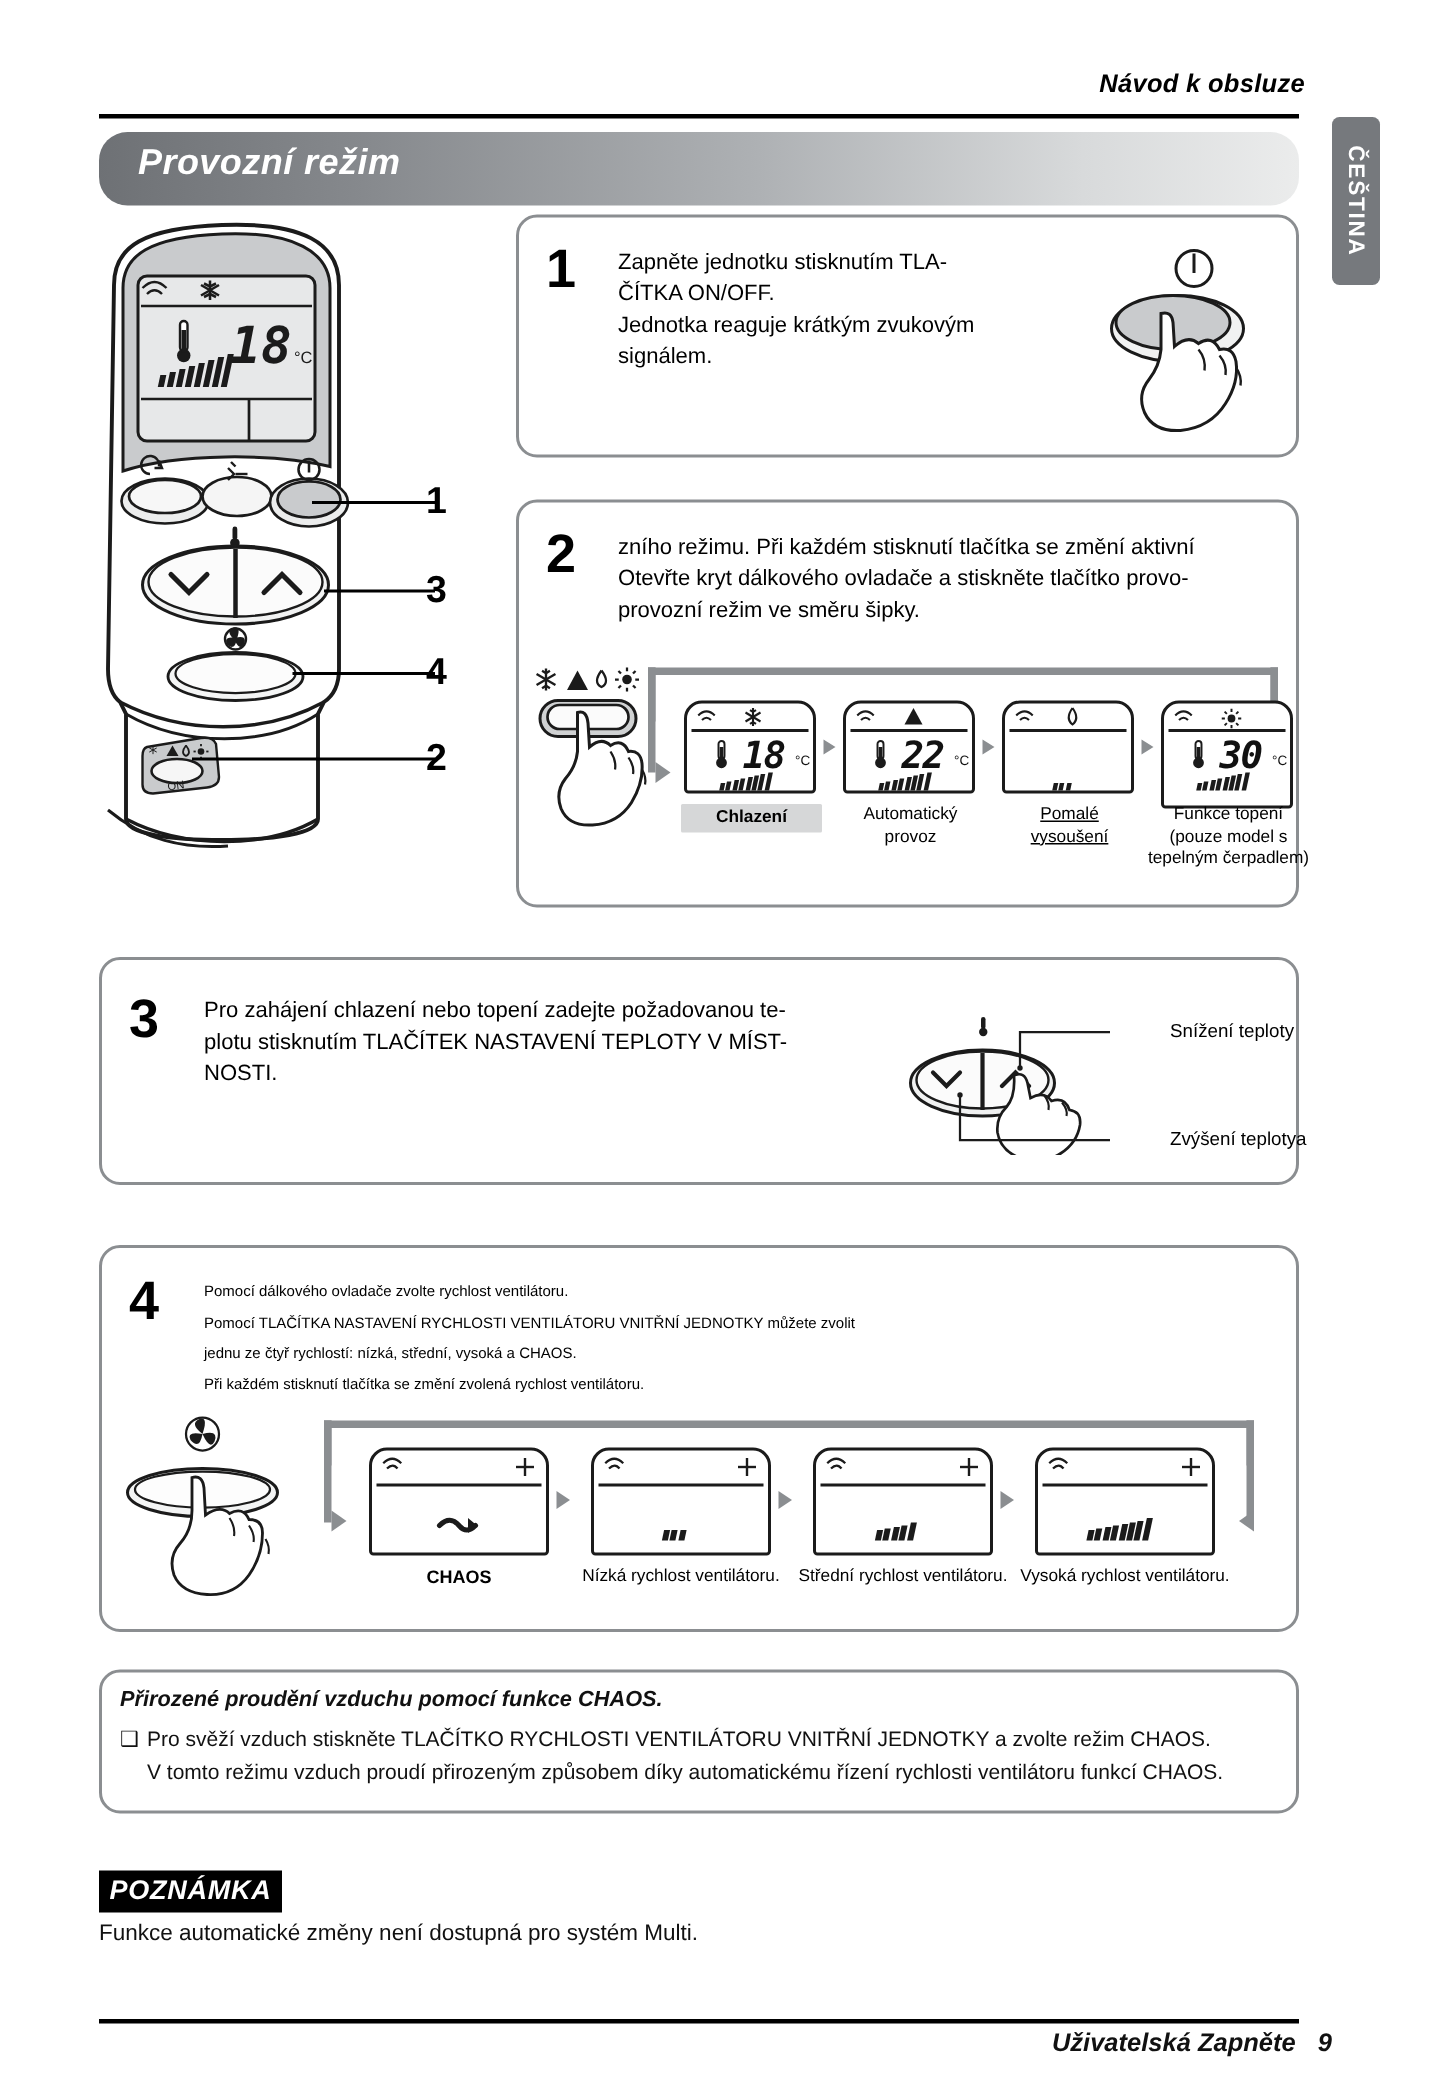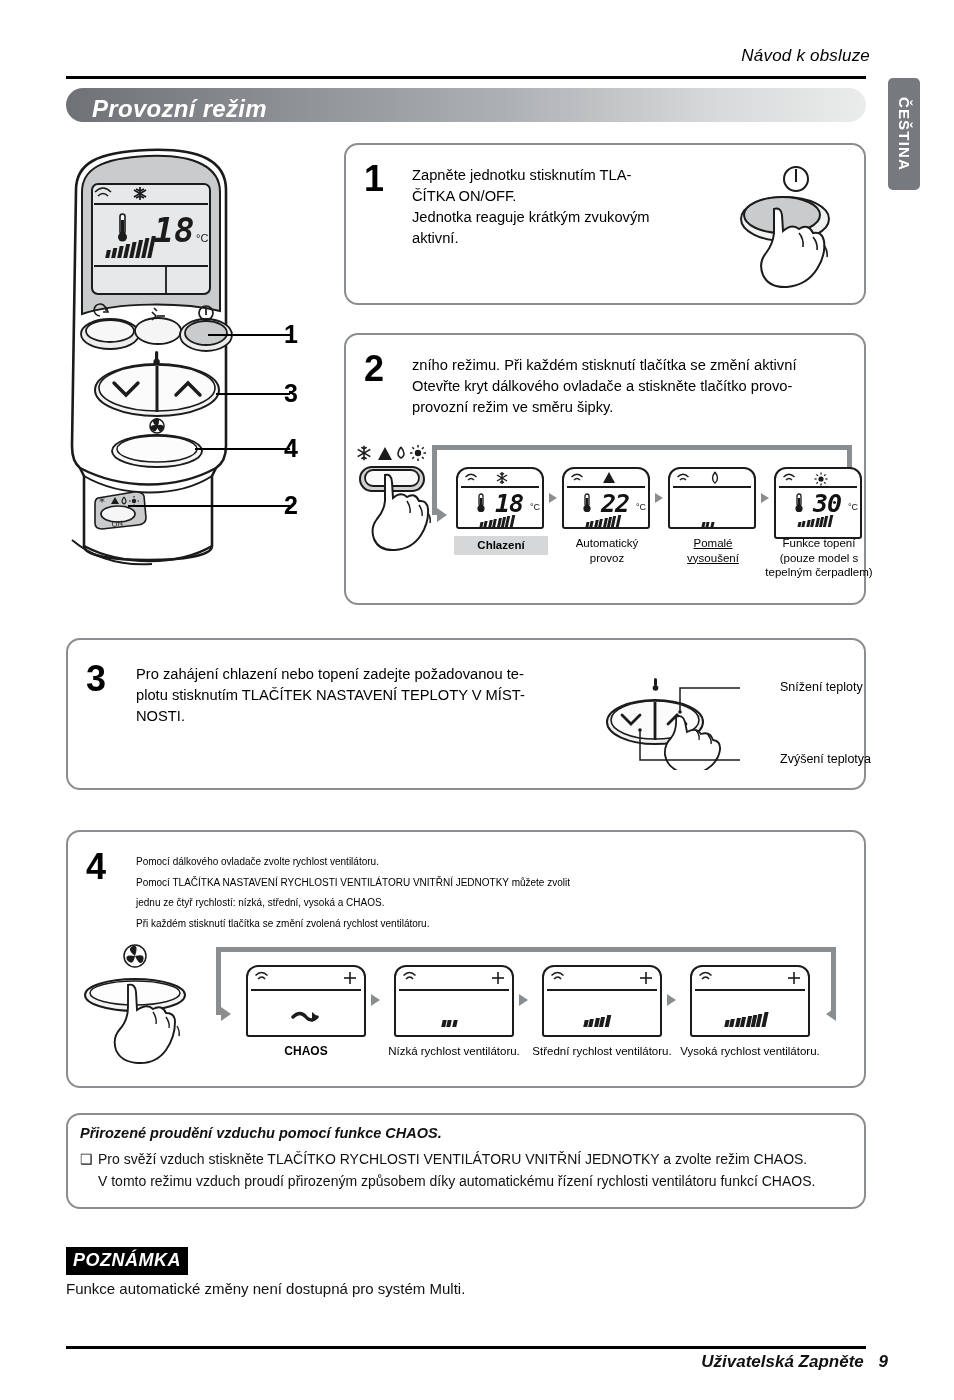--- a/index.html
+++ b/index.html
@@ -9,29 +9,29 @@
     font-family: "Liberation Sans", sans-serif;
     color: #111;
     position: relative;
     overflow: hidden;
   }
   .page { position: absolute; inset: 0; }
 
   
   .top-label {
     position: absolute; right: 84px; top: 46px;
-    font-size: 17px; font-style: italic; font-weight: normal;
+    font-size: 17px; font-style: italic; font-weight: bold;
     color: #000; letter-spacing: .2px;
   }
   .hr-top {
     position: absolute; left: 66px; top: 76px; width: 800px; height: 3px;
     background: #000;
   }
   .title-bar {
-    position: absolute; left: 66px; top: 88px; width: 800px; height: 34px;
+    position: absolute; left: 66px; top: 88px; width: 800px; height: 49px;
     border-radius: 19px;
     background: linear-gradient(to right, #6e7175 0%, #86898d 22%, #aeb1b4 55%, #d8dadb 82%, #ebecec 100%);
     text-align: right;
   }
   .title-bar .title-text {
     position: absolute; left: 26px; top: 7px;
     font-size: 24px; font-weight: bold; font-style: italic; color: #fff;
     letter-spacing: .3px;
   }
 
@@ -283,21 +283,21 @@
 
   <div class="lead" style="left:128px; top:505px; width:162px; height:2px;"></div>
   <div class="stepnum" style="left:284px; top:505px; font-size:25px; transform:translateY(-14px);">2</div>
 
   <div class="box" style="left:344px; top:143px; width:522px; height:162px;">
     <div class="stepnum" style="left:18px; top:13px; font-size:36px;">1</div>
     <div class="steptext" style="left:66px; top:20px;">
       <div>Zapněte jednotku stisknutím TLA-</div>
       <div>ČÍTKA ON/OFF.</div>
       <div>Jednotka reaguje krátkým zvukovým</div>
-      <div>aktivní.</div>
+      <div>signálem.</div>
     </div>
     <svg style="position:absolute; left:384px; top:12px;" width="130" height="140" viewBox="0 0 130 140">
       <g fill="none" stroke="#1b1b1b" stroke-width="2">
         <circle cx="66" cy="22" r="12"></circle>
           <line x1="66" y1="12" x2="66" y2="25"></line>
       </g>
       <ellipse cx="55" cy="62" rx="44" ry="22" fill="#f1f2f2" stroke="#1b1b1b" stroke-width="2"></ellipse>
       <ellipse cx="52" cy="58" rx="38" ry="18" fill="#c9cbcd" stroke="#1b1b1b" stroke-width="2"></ellipse>
       <path d="M44 52 q7 -2 8 6 l1 16 q9 -8 16 -2 q9 -6 14 4 q9 -2 11 8
                q2 14 -7 28 q-10 16 -30 18 q-18 1 -24 -12 q-5 -12 3 -22 q7 -9 8 -20 z" fill="#ffffff" stroke="#1b1b1b" stroke-width="2"></path>

